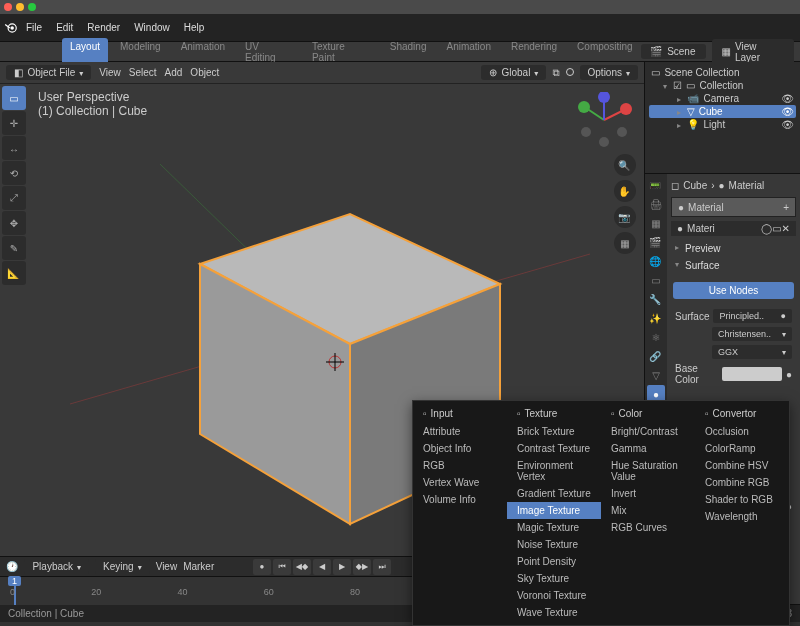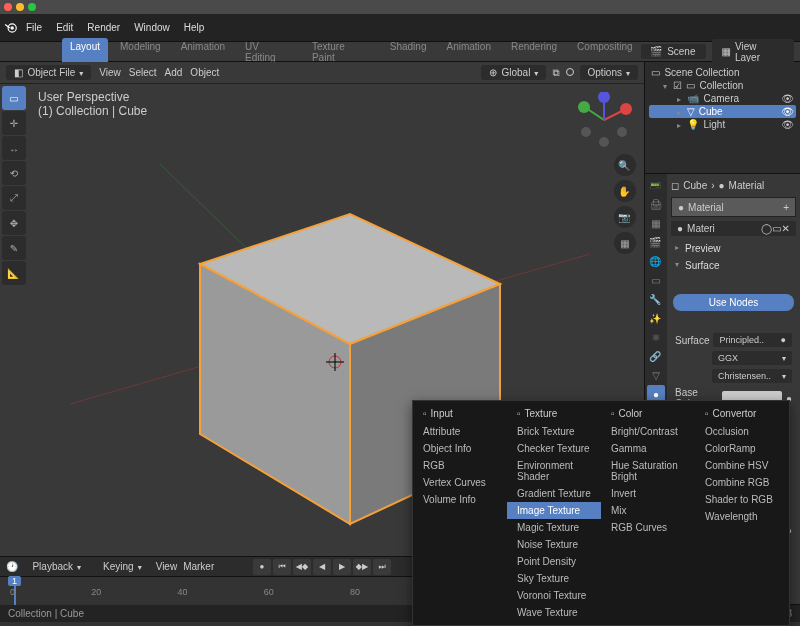--- a/index.html
+++ b/index.html
@@ -46,21 +46,21 @@
 .ol-indent2{padding-left:28px}
 .props{flex:1;background:#383838;display:flex}
 .ptabs{width:22px;background:#2c2c2c;display:flex;flex-direction:column;gap:1px;padding:2px}
 .ptab{width:18px;height:18px;border-radius:2px;display:flex;align-items:center;justify-content:center;color:#888}
 .ptab.active{background:#5680c2;color:#fff}
 .ppanel{flex:1;padding:4px;font-size:10px;overflow:hidden}
 .ppanel .crumb{display:flex;align-items:center;gap:4px;padding:2px 0;color:#ccc}
 .mat-slot{background:#5a5a5a;border:1px solid #222;height:20px;margin:4px 0;display:flex;align-items:center;padding:0 6px;gap:4px}
 .mat-name{background:#2c2c2c;padding:2px 6px;display:flex;align-items:center;gap:4px;margin:4px 0}
 .section-h{padding:3px 4px;color:#ddd;display:flex;align-items:flex-start;gap:4px}
-.use-nodes{background:#5680c2;color:#fff;text-align:center;padding:3px;margin:20px 2px;border-radius:8px}
+.use-nodes{background:#5680c2;color:#fff;text-align:center;padding:3px;margin:8px 2px;border-radius:3px}
 .prop-row{display:flex;justify-content:space-between;align-items:center;padding:2px 4px;gap:4px}
 .prop-row .val{background:#2c2c2c;padding:2px 6px;border-radius:2px;flex:1;font-size:9px;text-align:left;max-width:80px;display:flex;justify-content:space-between}
 .swatch{width:70px;height:14px;background:#ccc;border-radius:2px}
 .statusbar{height:18px;background:#232323;display:flex;align-items:center;padding:0 8px;font-size:10px;color:#999;border-top:1px solid #111;gap:12px}
 .popup{position:absolute;left:412px;top:400px;background:#181818;border:1px solid #333;display:flex;font-size:10px;z-index:20;box-shadow:0 4px 12px rgba(0,0,0,.5)}
 .popup-col{width:94px;padding:4px 0}
 .popup-h{padding:3px 10px;color:#ccc;display:flex;align-items:center;gap:4px;border-bottom:1px solid transparent}
 .popup-item{padding:3px 10px;color:#bbb}
 .popup-item.hl{background:#5680c2;color:#fff}
 .ico-circle{width:8px;height:8px;border:1px solid currentColor;border-radius:50%;display:inline-block}
@@ -295,28 +295,28 @@
         <div class="prop-row">
             <span>Surface</span>
             <span class="val">
               <span>Principled..</span>
               <span>●</span>
             </span>
           </div>
         <div class="prop-row">
             <span></span>
             <span class="val">
-              <span>GGX</span>
+              <span>Christensen..</span>
               <span class="chev-d"></span>
             </span>
           </div>
         <div class="prop-row">
             <span></span>
             <span class="val">
-              <span>Christensen..</span>
+              <span>GGX</span>
               <span class="chev-d"></span>
             </span>
           </div>
         <div class="prop-row">
             <span>Base Color</span>
             <div class="swatch"></div>
             <span>●</span>
           </div>
         <div style="height:110px"></div>
         <div class="prop-row">
@@ -333,42 +333,42 @@
   <span>Collection | Cube</span>
   <span style="margin-left:auto">Verts:8 | Faces:6 | Tris:12 | Objects:1/3 | Mem: 37.7 MiB | v2.83</span>
 </div>
 
 <div class="popup" id="popup">
     <div class="popup-col">
       <div class="popup-h"><span>▫</span> Input</div>
       <div class="popup-item">Attribute</div>
       <div class="popup-item">Object Info</div>
       <div class="popup-item">RGB</div>
-      <div class="popup-item">Vertex Curves</div>
+      <div class="popup-item">Vertex Wave</div>
       <div class="popup-item">Volume Info</div>
     </div>
     <div class="popup-col">
       <div class="popup-h"><span>▫</span> Texture</div>
       <div class="popup-item">Brick Texture</div>
-      <div class="popup-item">Checker Texture</div>
-      <div class="popup-item">Environment Shader</div>
+      <div class="popup-item">Contrast Texture</div>
+      <div class="popup-item">Environment Vertex</div>
       <div class="popup-item">Gradient Texture</div>
       <div class="popup-item hl">Image Texture</div>
       <div class="popup-item">Magic Texture</div>
       <div class="popup-item">Noise Texture</div>
       <div class="popup-item">Point Density</div>
       <div class="popup-item">Sky Texture</div>
       <div class="popup-item">Voronoi Texture</div>
       <div class="popup-item">Wave Texture</div>
     </div>
     <div class="popup-col">
       <div class="popup-h"><span>▫</span> Color</div>
       <div class="popup-item">Bright/Contrast</div>
       <div class="popup-item">Gamma</div>
-      <div class="popup-item">Hue Saturation Bright</div>
+      <div class="popup-item">Hue Saturation Value</div>
       <div class="popup-item">Invert</div>
       <div class="popup-item">Mix</div>
       <div class="popup-item">RGB Curves</div>
     </div>
     <div class="popup-col">
       <div class="popup-h"><span>▫</span> Convertor</div>
       <div class="popup-item">Occlusion</div>
       <div class="popup-item">ColorRamp</div>
       <div class="popup-item">Combine HSV</div>
       <div class="popup-item">Combine RGB</div>

